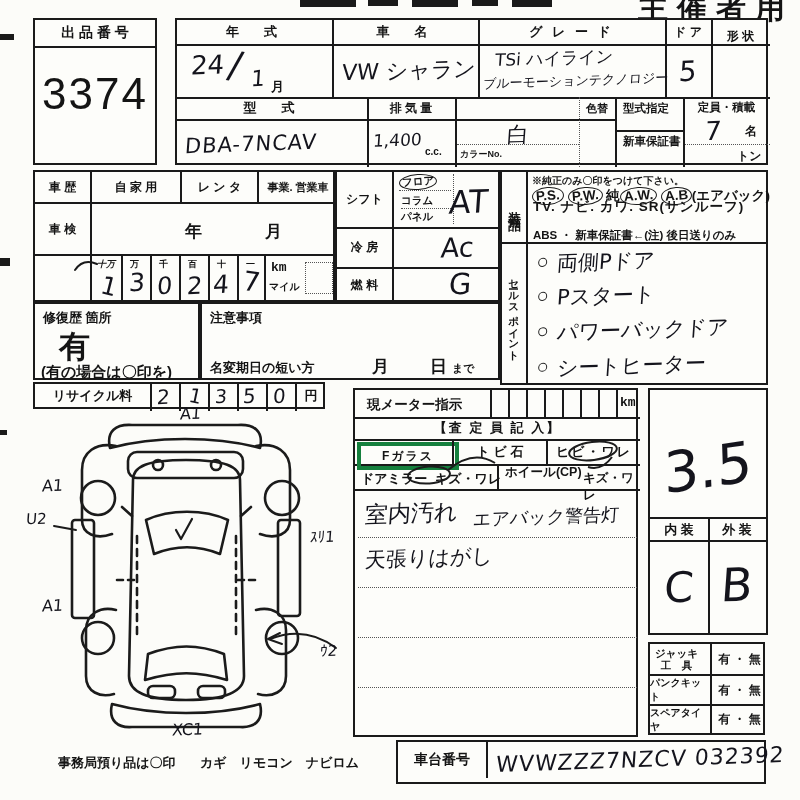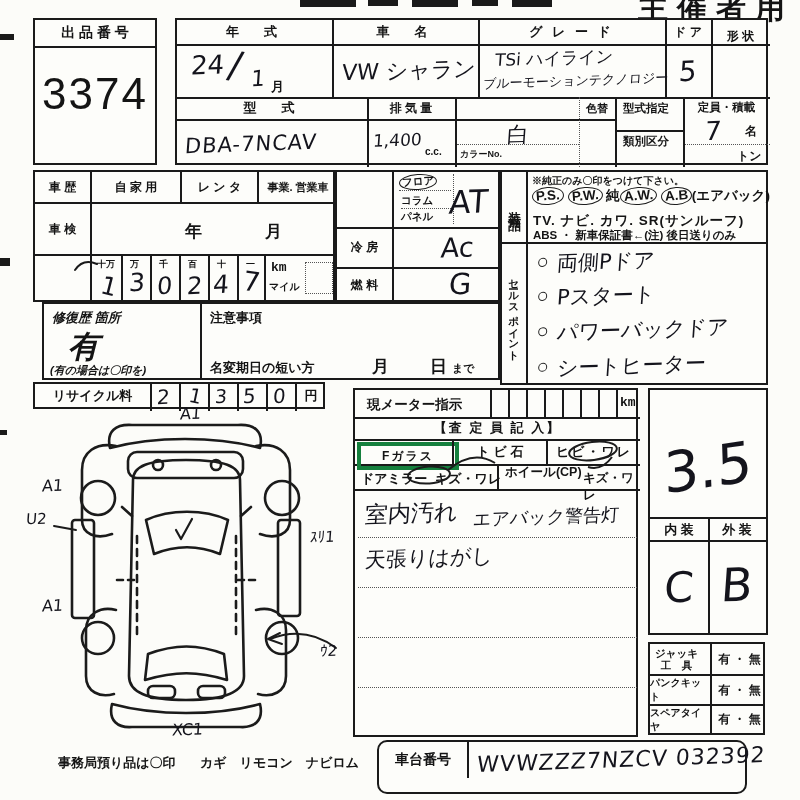--- a/index.html
+++ b/index.html
@@ -68,21 +68,21 @@
     <div class="abs lb" style="left:94px;top:58px;font-size:13px;">月</div>
     <div class="abs hw" style="left:165px;top:40px;font-size:22px;white-space:nowrap;">VW シャラン</div>
     <div class="abs hw" style="left:318px;top:30px;font-size:17px;white-space:nowrap;">TSi ハイライン</div>
     <div class="abs hw" style="left:306px;top:54px;font-size:13px;white-space:nowrap;">ブルーモーションテクノロジー</div>
     <div class="abs hw" style="left:502px;top:38px;font-size:28px;">5</div>
 
     <div class="abs ctr lb" style="left:0;top:77px;width:190px;height:22px;font-size:13px;letter-spacing:6px;">型　式</div>
     <div class="abs ctr lb" style="left:190px;top:77px;width:88px;height:22px;font-size:12px;">排 気 量</div>
     <div class="abs ctr lb" style="left:402px;top:77px;width:36px;height:22px;font-size:11px;">色替</div>
     <div class="abs lb" style="left:446px;top:81px;font-size:11.5px;">型式指定</div>
-    <div class="abs lb" style="left:446px;top:114px;font-size:11.5px;">類別区分</div>
+    <div class="abs lb" style="left:446px;top:114px;font-size:11.5px;">新車保証書</div>
     <div class="abs ctr lb" style="left:506px;top:77px;width:87px;height:20px;font-size:11.5px;">定員・積載</div>
 
     <div class="abs hw" style="left:8px;top:114px;font-size:21px;letter-spacing:1px;white-space:nowrap;">DBA-7NCAV</div>
     <div class="abs hw" style="left:196px;top:112px;font-size:17px;">1,400</div>
     <div class="abs lb" style="left:248px;top:126px;font-size:10px;">c.c.</div>
     <div class="abs hw" style="left:330px;top:104px;font-size:22px;">白</div>
     <div class="abs lb" style="left:283px;top:128px;font-size:9px;">カラーNo.</div>
     <div class="abs hw" style="left:528px;top:98px;font-size:26px;">7</div>
     <div class="abs lb" style="left:568px;top:103px;font-size:12px;">名</div>
     <div class="abs lb" style="left:560px;top:128px;font-size:12px;">トン</div>
@@ -104,41 +104,41 @@
     <svg class="abs" style="left:36px;top:84px;" width="30" height="18" viewBox="0 0 30 18">
         <path d="M4,14 Q12,2 26,8" fill="none" stroke="#1a1a1a" stroke-width="2" stroke-linecap="round"></path>
       </svg>
 
     <div class="ln" style="left:86px;top:82px;width:2px;height:50px;"></div>
     <div class="ln" style="left:115px;top:82px;width:2px;height:50px;"></div>
     <div class="ln" style="left:144px;top:82px;width:2px;height:50px;"></div>
     <div class="ln" style="left:173px;top:82px;width:2px;height:50px;"></div>
     <div class="ln" style="left:202px;top:82px;width:2px;height:50px;"></div>
     <div class="ln" style="left:229px;top:82px;width:2px;height:50px;"></div>
-    <div class="abs lb" style="left:62px;top:86px;font-size:9px;">十万</div>
+    <div class="abs lb" style="left:62px;top:86px;font-size:9px;font-style:italic;">十万</div>
     <div class="abs lb" style="left:95px;top:86px;font-size:9px;">万</div>
     <div class="abs lb" style="left:124px;top:86px;font-size:9px;">千</div>
     <div class="abs lb" style="left:153px;top:86px;font-size:9px;">百</div>
     <div class="abs lb" style="left:182px;top:86px;font-size:9px;">十</div>
     <div class="abs lb" style="left:211px;top:86px;font-size:9px;">一</div>
     <div class="abs hw" style="left:66px;top:102px;font-size:25px;transform:rotate(14deg);">1</div>
     <div class="abs hw" style="left:94px;top:98px;font-size:25px;">3</div>
     <div class="abs hw" style="left:122px;top:102px;font-size:24px;">0</div>
     <div class="abs hw" style="left:152px;top:102px;font-size:24px;">2</div>
     <div class="abs hw" style="left:178px;top:100px;font-size:25px;">4</div>
     <div class="abs hw" style="left:208px;top:96px;font-size:27px;transform:rotate(8deg);">7</div>
     <div class="abs lb" style="left:236px;top:88px;font-size:13px;font-family:'Liberation Mono',monospace;">km</div>
     <div class="abs lb" style="left:234px;top:108px;font-size:10px;">マイル</div>
     <div class="abs" style="left:270px;top:90px;width:26px;height:30px;border:1.5px dotted #555;"></div>
   </div>
 
-  <div class="bx" style="left:42px;top:302px;width:167px;height:78px;font-style:italic;">
+  <div class="bx" style="left:33px;top:302px;width:167px;height:78px;">
     <div class="abs lb" style="left:8px;top:5px;font-size:13px;">修復歴 箇所</div>
     <div class="abs lb" style="left:24px;top:22px;font-size:31px;">有</div>
-    <div class="abs lb" style="left:6px;top:59px;font-size:11px;">(有の場合は〇印を)</div>
+    <div class="abs lb" style="left:6px;top:59px;font-size:15px;">(有の場合は〇印を)</div>
   </div>
 
   <div class="bx" style="left:200px;top:302px;width:300px;height:78px;">
     <div class="abs lb" style="left:8px;top:5px;font-size:13px;text-align:right;">注意事項</div>
     <div class="abs lb" style="left:8px;top:55px;font-size:13px;">名変期日の短い方</div>
     <div class="abs lb" style="left:170px;top:51px;font-size:17px;">月</div>
     <div class="abs lb" style="left:228px;top:51px;font-size:17px;">日</div>
     <div class="abs lb" style="left:250px;top:57px;font-size:11px;">まで</div>
   </div>
 
@@ -155,20 +155,21 @@
     <div class="abs hw" style="left:180px;top:3px;font-size:19px;">3</div>
     <div class="abs hw" style="left:208px;top:2px;font-size:20px;">5</div>
     <div class="abs hw" style="left:238px;top:2px;font-size:20px;">0</div>
     <div class="abs ctr lb" style="left:262px;top:0;width:28px;height:24px;font-size:13px;">円</div>
   </div>
 
   <div class="bx" style="left:335px;top:170px;width:165px;height:132px;">
     <div class="ln" style="left:0;top:55px;width:165px;height:2px;"></div>
     <div class="ln" style="left:0;top:95px;width:165px;height:2px;"></div>
     <div class="ln" style="left:55px;top:0;width:2px;height:132px;"></div>
+    <div class="abs ctr lb" style="left:0;top:0;width:55px;height:55px;font-size:12px;">シフト</div>
     <div class="abs" style="left:62px;top:2px;font-size:10.5px;font-weight:bold;border-bottom:1.5px dotted #555;width:52px;"><span class="circ" style="padding:0 2px;"><span>フロア</span></span></div>
     <div class="abs lb" style="left:64px;top:22px;font-size:10.5px;border-bottom:1.5px dotted #555;width:50px;">コラム</div>
     <div class="abs lb" style="left:64px;top:38px;font-size:10.5px;">パネル</div>
     <div class="dvl" style="left:116px;top:2px;height:50px;"></div>
     <div class="abs hw" style="left:112px;top:14px;font-size:32px;">AT</div>
     <div class="abs ctr lb" style="left:0;top:55px;width:55px;height:40px;font-size:12px;">冷 房</div>
     <div class="abs hw" style="left:104px;top:62px;font-size:27px;">Ac</div>
     <div class="abs ctr lb" style="left:0;top:95px;width:55px;height:37px;font-size:12px;">燃 料</div>
     <div class="abs hw" style="left:112px;top:98px;font-size:29px;">G</div>
   </div>
@@ -177,21 +178,21 @@
     <div class="abs ctr lb vert" style="left:0;top:0;width:100%;height:100%;font-size:13px;letter-spacing:4px;">装備品</div>
   </div>
   <div class="bx" style="left:526px;top:170px;width:242px;height:74px;">
     <div class="abs lb" style="left:4px;top:2px;font-size:10px;">※純正のみ〇印をつけて下さい。</div>
     <div class="abs lb" style="left:4px;top:15px;font-size:13.5px;white-space:nowrap;">
       <span class="circ"><span>P.S.</span></span>
       <span class="circ"><span>P.W.</span></span>
       <span>純</span><span class="circ"><span>A.W.</span></span>
       <span class="circ"><span>A.B</span></span><span>(エアバック)</span>
     </div>
-    <div class="abs lb" style="left:5px;top:40px;font-size:13.5px;letter-spacing:1px;white-space:nowrap;">TV. ナビ. カワ. SR(サンルーフ)</div>
+    <div class="abs lb" style="left:5px;top:26px;font-size:13.5px;letter-spacing:1px;white-space:nowrap;">TV. ナビ. カワ. SR(サンルーフ)</div>
     <div class="abs lb" style="left:5px;top:56px;font-size:11.5px;white-space:nowrap;">
       <span>ABS</span>
       <span>・</span>
       <span>新車保証書←(注) 後日送りのみ</span>
     </div>
   </div>
 
   <div class="bx" style="left:500px;top:242px;width:28px;height:143px;">
     <div class="abs ctr lb vert" style="left:0;top:0;width:100%;height:100%;font-size:10.5px;letter-spacing:0;">セールスポイント</div>
   </div>
@@ -327,19 +328,19 @@
       <div>ジャッキ</div>
         <div>工　具</div>
     </div>
     <div class="abs ctr lb" style="left:62px;top:0;width:55px;height:30px;font-size:12px;">有 ・ 無</div>
     <div class="abs ctr lb" style="left:0;top:32px;width:60px;height:28px;font-size:10px;">パンクキット</div>
     <div class="abs ctr lb" style="left:62px;top:32px;width:55px;height:28px;font-size:12px;">有 ・ 無</div>
     <div class="abs ctr lb" style="left:0;top:62px;width:60px;height:27px;font-size:10px;">スペアタイヤ</div>
     <div class="abs ctr lb" style="left:62px;top:62px;width:55px;height:27px;font-size:12px;">有 ・ 無</div>
   </div>
 
-  <div class="bx" style="left:377px;top:740px;width:370px;height:54px;border-radius:10px;">
+  <div class="bx" style="left:396px;top:740px;width:370px;height:44px;">
     <div class="ln" style="left:88px;top:0;width:2px;height:36px;"></div>
     <div class="abs ctr lb" style="left:0;top:0;width:88px;height:36px;font-size:14px;">車台番号</div>
     <div class="abs hw" style="left:98px;top:7px;font-size:22px;letter-spacing:1px;white-space:nowrap;">WVWZZZ7NZCV 032392</div>
   </div>
 
 </div>
 
 </body></html>

